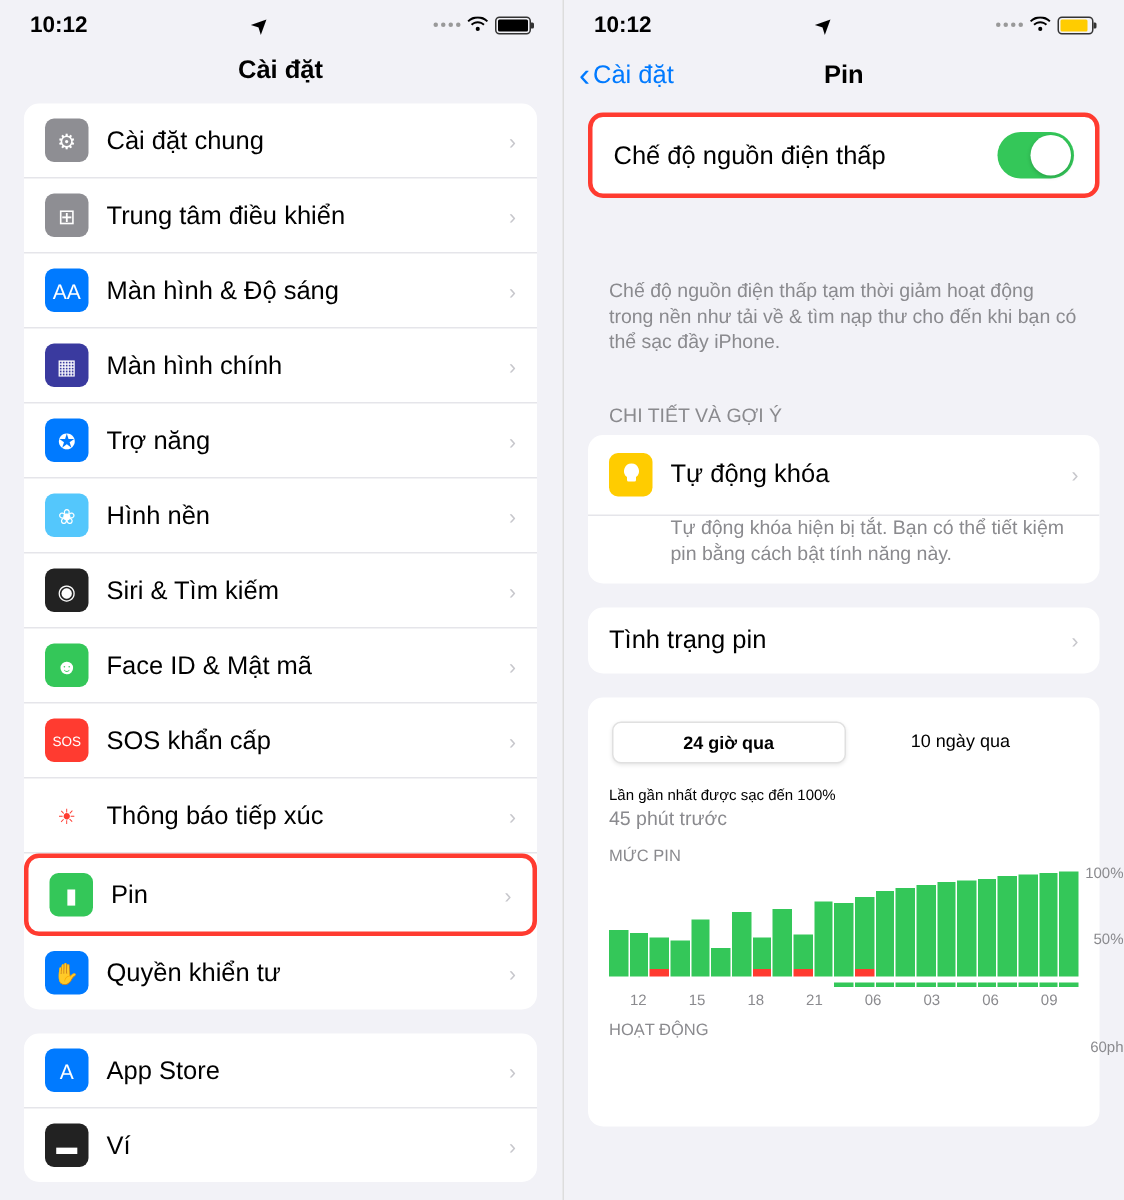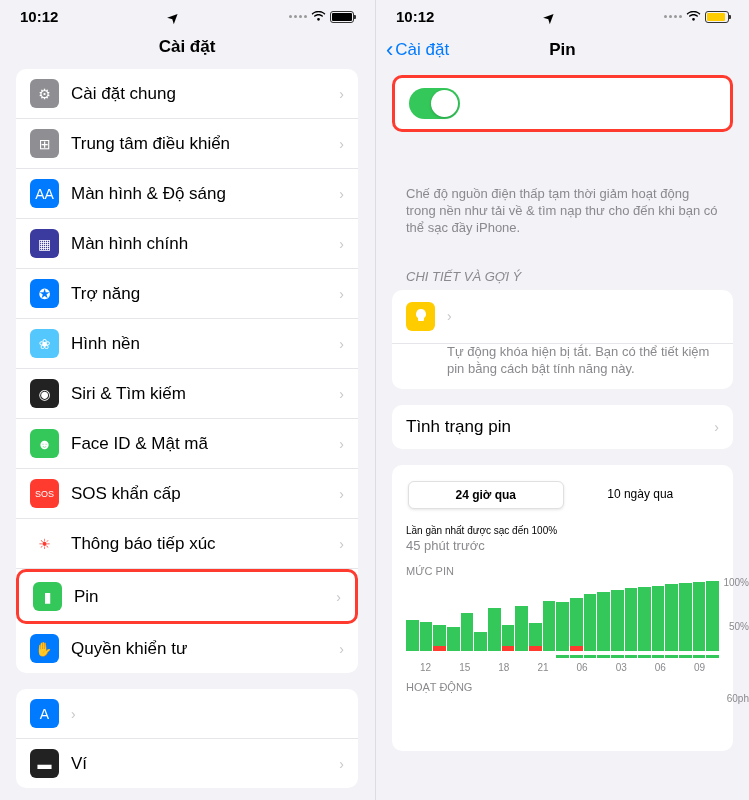--- a/index.html
+++ b/index.html
@@ -25,21 +25,21 @@
 .group { background: #fff; border-radius: 10px; overflow: hidden; margin-bottom: 16px; }
 .row { display: flex; align-items: center; padding: 10px 14px; min-height: 44px; border-bottom: 0.5px solid #e5e5ea; position: relative; }
 .row:last-child { border-bottom: none; }
 .row-icon { width: 29px; height: 29px; border-radius: 6px; margin-right: 12px; display: flex; align-items: center; justify-content: center; flex-shrink: 0; font-size: 16px; color: #fff; }
 .row-label { flex: 1; font-size: 17px; }
 .chevron { color: #c7c7cc; font-size: 14px; }
 .highlight-red { border: 3px solid #ff3b30; border-radius: 10px; }
 .toggle { width: 51px; height: 31px; background: #34c759; border-radius: 16px; position: relative; }
 .toggle::after { content: ''; position: absolute; right: 2px; top: 2px; width: 27px; height: 27px; background: #fff; border-radius: 50%; box-shadow: 0 1px 3px rgba(0,0,0,0.2); }
 .group-footer { font-size: 13px; color: #8a8a8e; padding: 6px 14px 16px; line-height: 1.3; margin-top: 48px; }
-.group-header { font-size: 13px; color: #8a8a8e; padding: 16px 14px 6px; text-transform: uppercase; font-style: italic; }
+.group-header { font-size: 13px; color: #8a8a8e; padding: 16px 14px 6px; text-transform: uppercase; }
 .row-tip { padding: 12px 14px; }
 .tip-icon { width: 29px; height: 29px; border-radius: 6px; background: #ffcc00; display: flex; align-items: center; justify-content: center; margin-right: 12px; flex-shrink: 0; }
 .tip-desc { font-size: 13px; color: #8a8a8e; padding: 0 14px 12px; margin-left: 41px; line-height: 1.3; }
 .tabs { display: flex; background: #fff; border-radius: 8px; padding: 2px; margin: 0 0 14px; }
 .tab { flex: 1; text-align: center; padding: 6px; font-size: 12px; border-radius: 6px; }
 .tab.active { background: #fff; font-weight: 600; box-shadow: 0 1px 3px rgba(0,0,0,0.1); border: 0.5px solid #e0e0e0; }
 .chart-card { background: #fff; border-radius: 10px; padding: 14px; }
 .chart-title { font-size: 10px; margin-bottom: 2px; }
 .chart-sub { font-size: 13px; color: #8a8a8e; margin-bottom: 12px; }
 .chart-section-label { font-size: 11px; color: #8a8a8e; margin-bottom: 4px; }
@@ -138,20 +138,21 @@
         </div>
         <div class="row">
           <div class="row-icon" style="background: rgb(0, 122, 255); font-size: 14px;">✋</div>
           <span class="row-label">Quyền khiển tư</span>
           <span class="chevron">›</span>
         </div>
       </div>
       <div class="group">
         <div class="row">
           <div class="row-icon" style="background: rgb(0, 122, 255); font-size: 14px;">A</div>
+          <span class="row-label">App Store</span>
           <span class="chevron">›</span>
         </div>
         <div class="row">
           <div class="row-icon" style="background: rgb(34, 34, 34); font-size: 14px;">▬</div>
           <span class="row-label">Ví</span>
           <span class="chevron">›</span>
         </div>
       </div>
     </div>
 </div>
@@ -178,33 +179,35 @@
   <div class="nav-bar">
     <div class="back-btn">
       <span class="back-chevron">‹</span>
       <span>Cài đặt</span>
     </div>
     <div class="nav-title-center">Pin</div>
   </div>
   <div class="content">
     <div class="group highlight-red">
       <div class="row">
+        <span class="row-label">Chế độ nguồn điện thấp</span>
         <div class="toggle"></div>
       </div>
     </div>
     <div class="group-footer">Chế độ nguồn điện thấp tạm thời giảm hoạt động trong nền như tải về &amp; tìm nạp thư cho đến khi bạn có thể sạc đầy iPhone.</div>
 
     <div class="group-header">CHI TIẾT VÀ GỢI Ý</div>
     <div class="group">
       <div class="row row-tip">
         <div class="tip-icon">
           <svg width="16" height="16" viewBox="0 0 16 16">
               <path fill="#fff" d="M8 1a5 5 0 00-3 9v2a1 1 0 001 1h4a1 1 0 001-1v-2a5 5 0 00-3-9z"></path>
             </svg>
         </div>
+        <span class="row-label">Tự động khóa</span>
         <span class="chevron">›</span>
       </div>
       <div class="tip-desc">Tự động khóa hiện bị tắt. Bạn có thể tiết kiệm pin bằng cách bật tính năng này.</div>
     </div>
 
     <div class="group">
       <div class="row">
         <span class="row-label">Tình trạng pin</span>
         <span class="chevron">›</span>
       </div>

